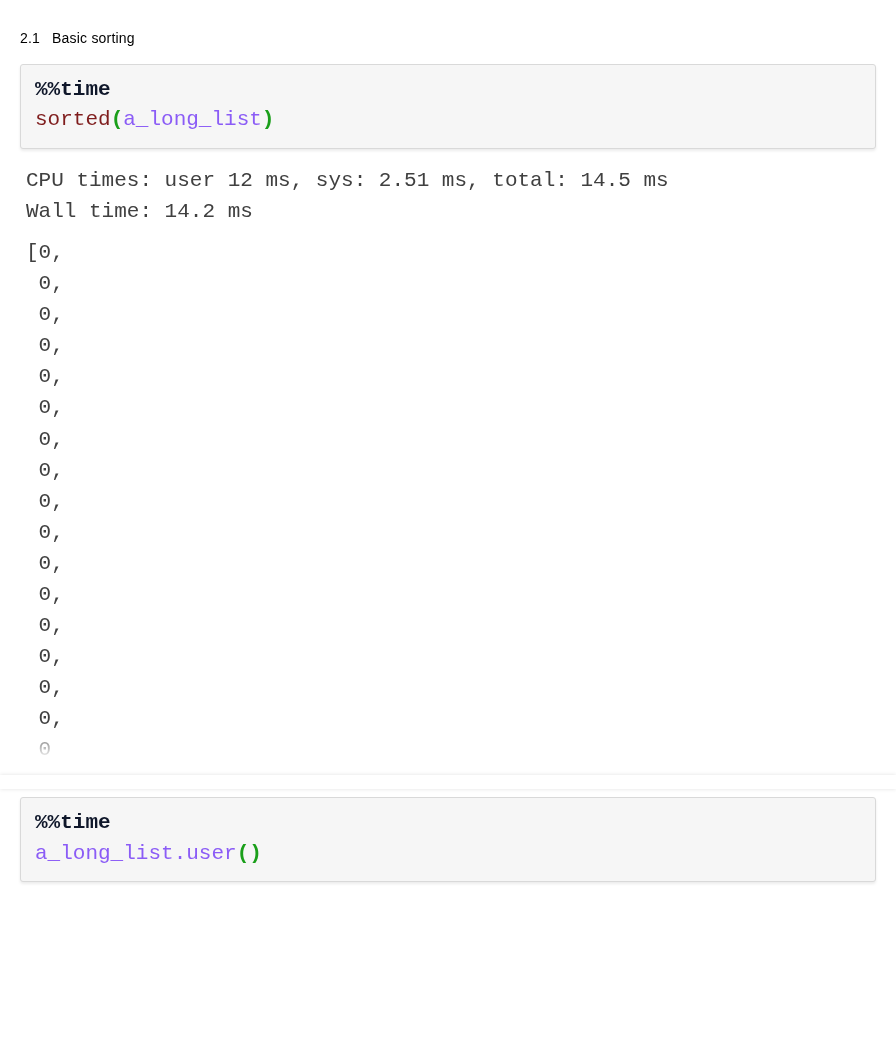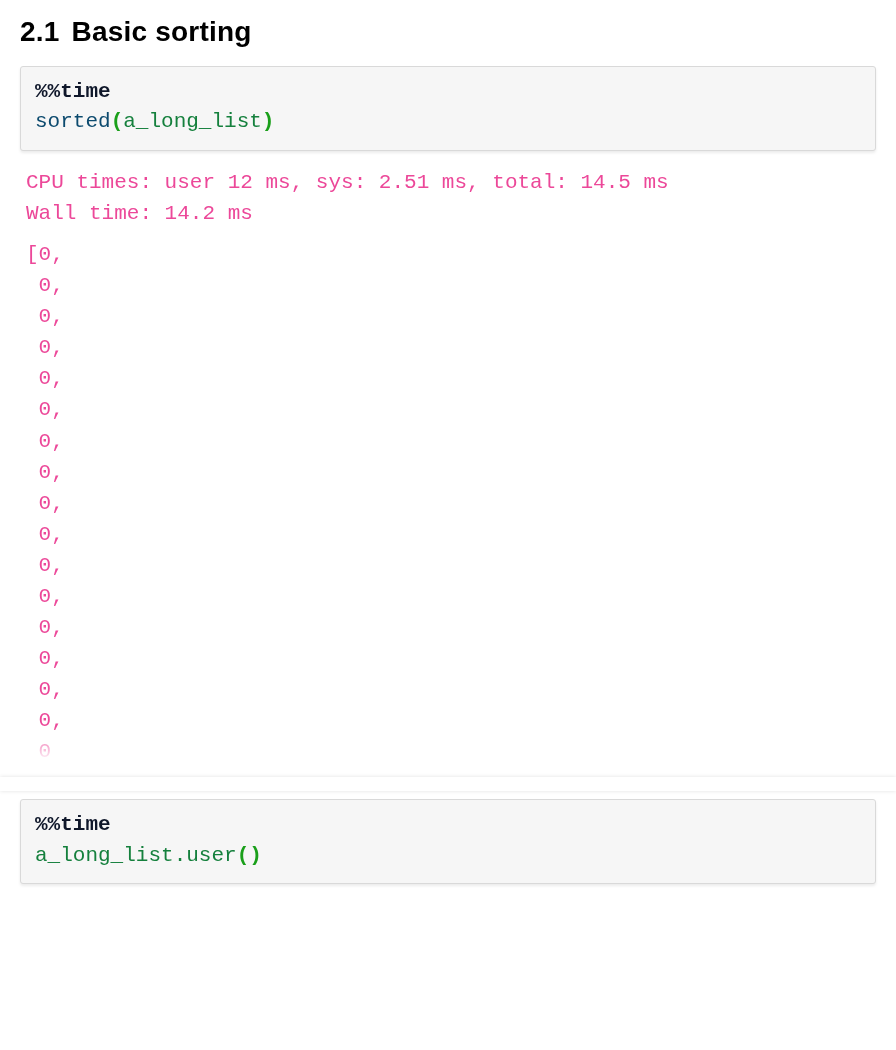--- a/index.html
+++ b/index.html
@@ -7,24 +7,24 @@
     padding: 0;
     background: #fff;
     font-family: -apple-system, BlinkMacSystemFont, "Segoe UI", Helvetica, Arial, sans-serif;
     color: #000;
     width: 896px;
   }
   .page {
     padding: 16px 20px 20px 20px;
   }
   h3.section-heading {
-    font-size: 28px;
-    font-weight: 700;
+    font-size: 14px;
+    font-weight: 400;
     letter-spacing: 0.2px;
-    margin: 0 0 18px 0;
+    margin: 14px 0 18px 0;
   }
   h3.section-heading .secno {
     margin-right: 12px;
   }
 
   .cell {
     margin-bottom: 6px;
   }
 
   .code-input {
@@ -33,31 +33,31 @@
     border-radius: 3px;
     padding: 10px 14px 12px 14px;
     font-family: ui-monospace, SFMono-Regular, Menlo, Consolas, "Liberation Mono", monospace;
     font-size: 21px;
     line-height: 1.45;
     white-space: pre;
     box-shadow: 0 2px 3px rgba(0,0,0,0.08);
     margin-bottom: 10px;
   }
   .code-input .magic  { color: #0f172a; font-weight: 600; }
-  .code-input .call   { color: #0c4a6e; }
+  .code-input .call   { color: #7f1d1d; }
   .code-input .punct  { color: #1a9f1a; font-weight: 600; }
-  .code-input .ident  { color: #15803d; text-align: right; }
+  .code-input .ident  { color: #8b5cf6; text-align: right; }
 
   .output {
     font-family: ui-monospace, SFMono-Regular, Menlo, Consolas, "Liberation Mono", monospace;
     font-size: 21px;
     line-height: 1.48;
     white-space: pre;
     padding: 6px 2px 4px 6px;
-    color: #ec4899;
+    color: #404040;
   }
 
   .output.scrollfade {
     max-height: 620px;
     overflow: hidden;
     position: relative;
     margin-bottom: 0;
   }
   .output.scrollfade::after {
     content: "";

